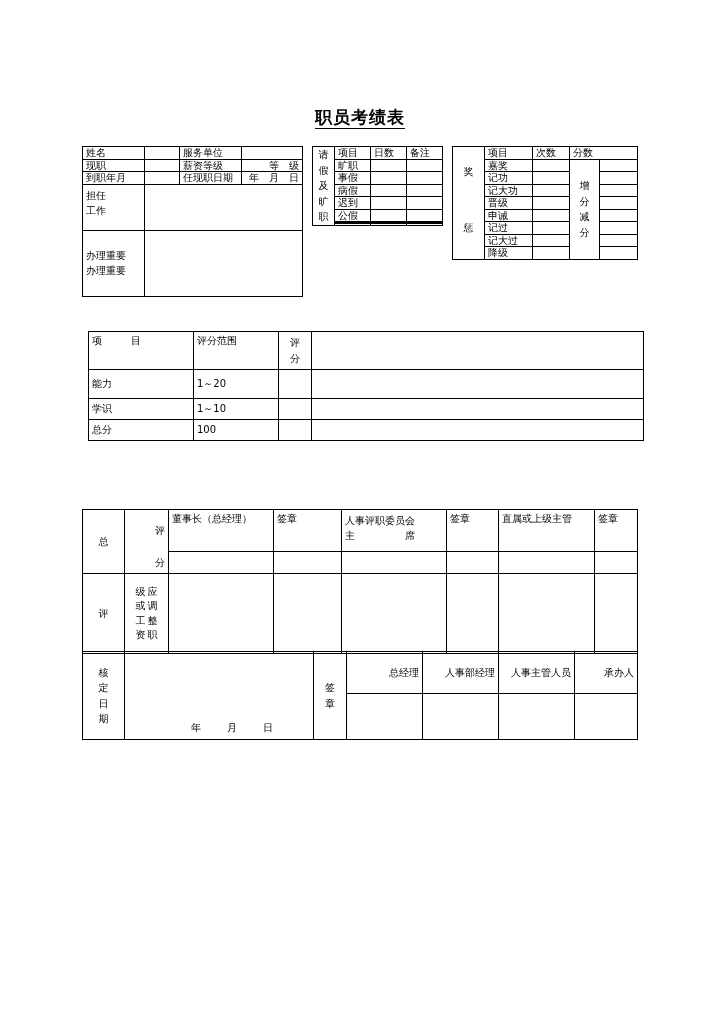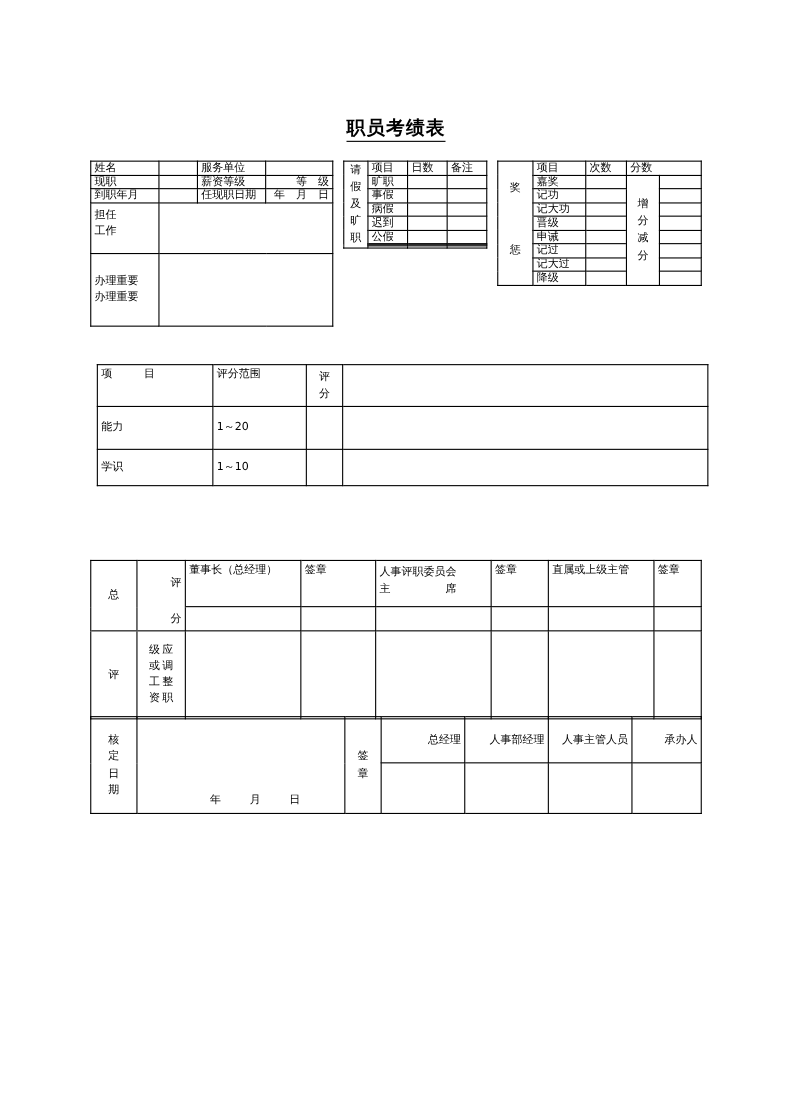--- a/index.html
+++ b/index.html
@@ -291,29 +291,35 @@
     <tbody>
       <tr style="height:38px">
         <td class="top widegap">项　　目</td>
         <td class="top">评分范围</td>
         <td class="top vtext">
           <span class="ch">评</span>
             <span class="ch">分</span>
         </td>
         <td class="blank"></td>
       </tr>
-      <tr style="height:39px">
+      <tr style="height:29px">
         <td>能力</td>
         <td>1～20</td>
         <td class="blank"></td>
         <td class="blank"></td>
       </tr>
-      <tr style="height:33px">
+      <tr style="height:21px">
         <td>学识</td>
         <td>1～10</td>
+        <td class="blank"></td>
+        <td class="blank"></td>
+      </tr>
+      <tr style="height:21px">
+        <td>总分</td>
+        <td>100</td>
         <td class="blank"></td>
         <td class="blank"></td>
       </tr>
     </tbody>
   </table>
 
   <table class="tbl" id="t-review" style="left:82px; top:509px; width:555px;">
     <colgroup>
       <col style="width:42px">
         <col style="width:44px">

